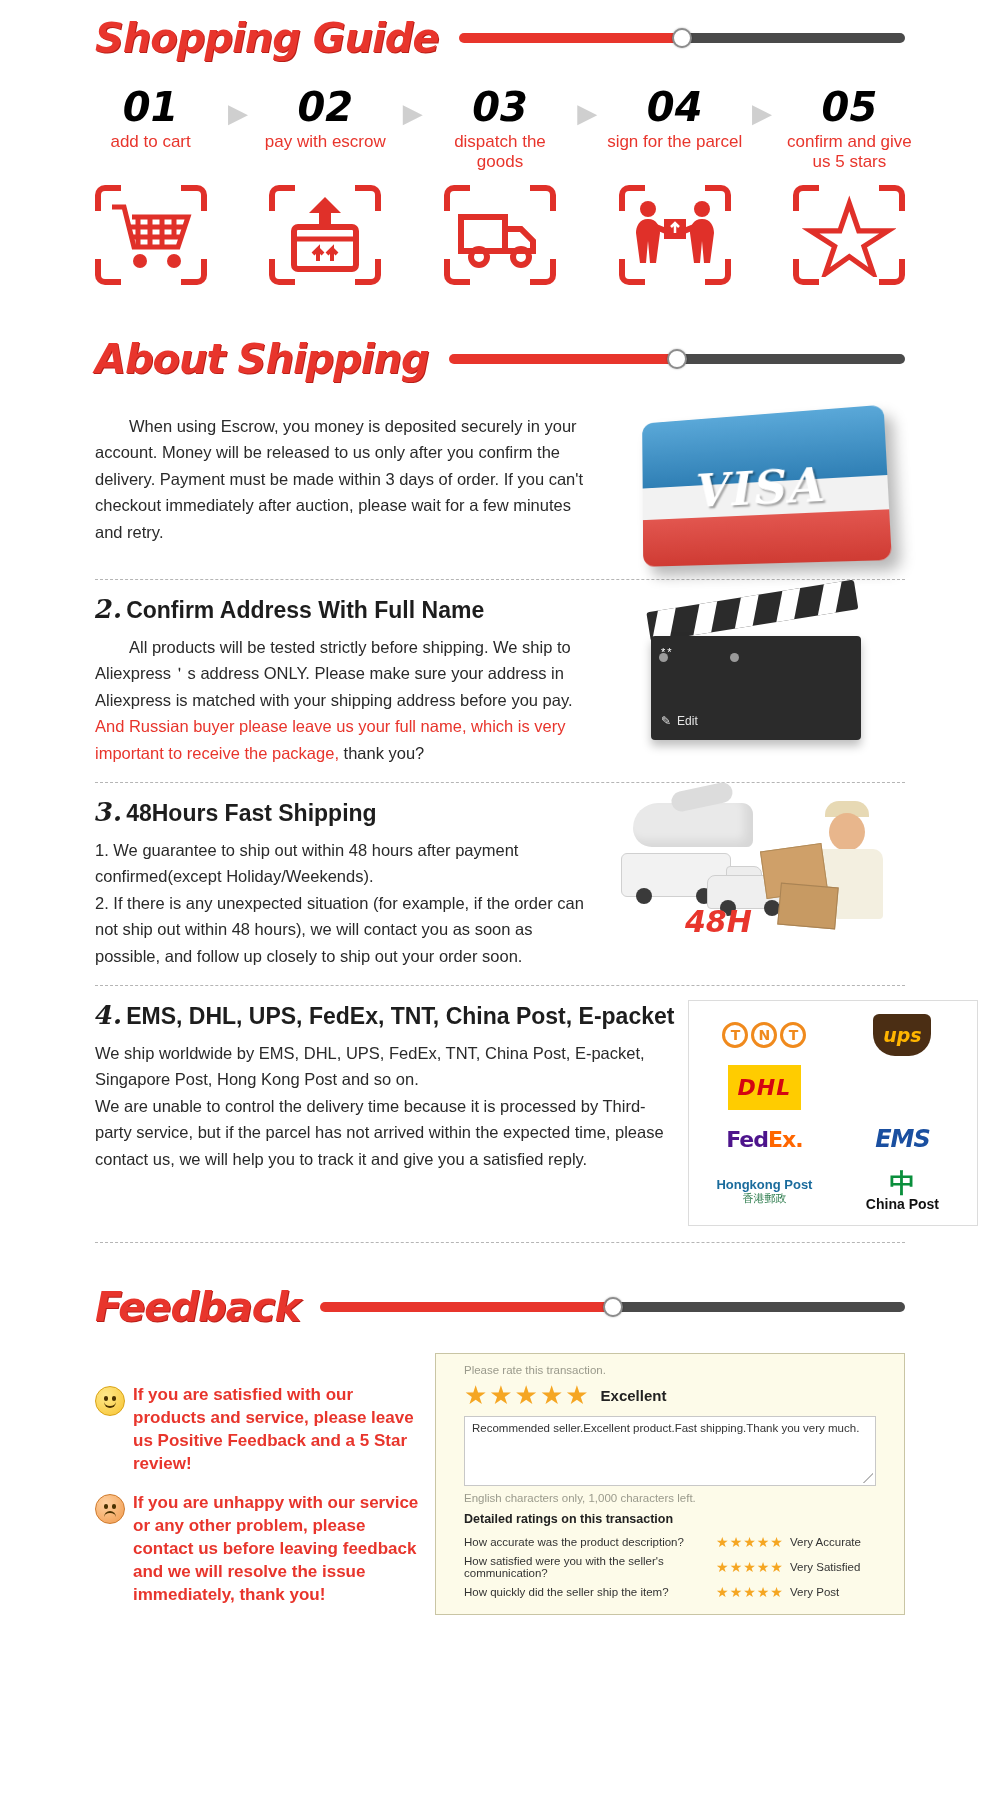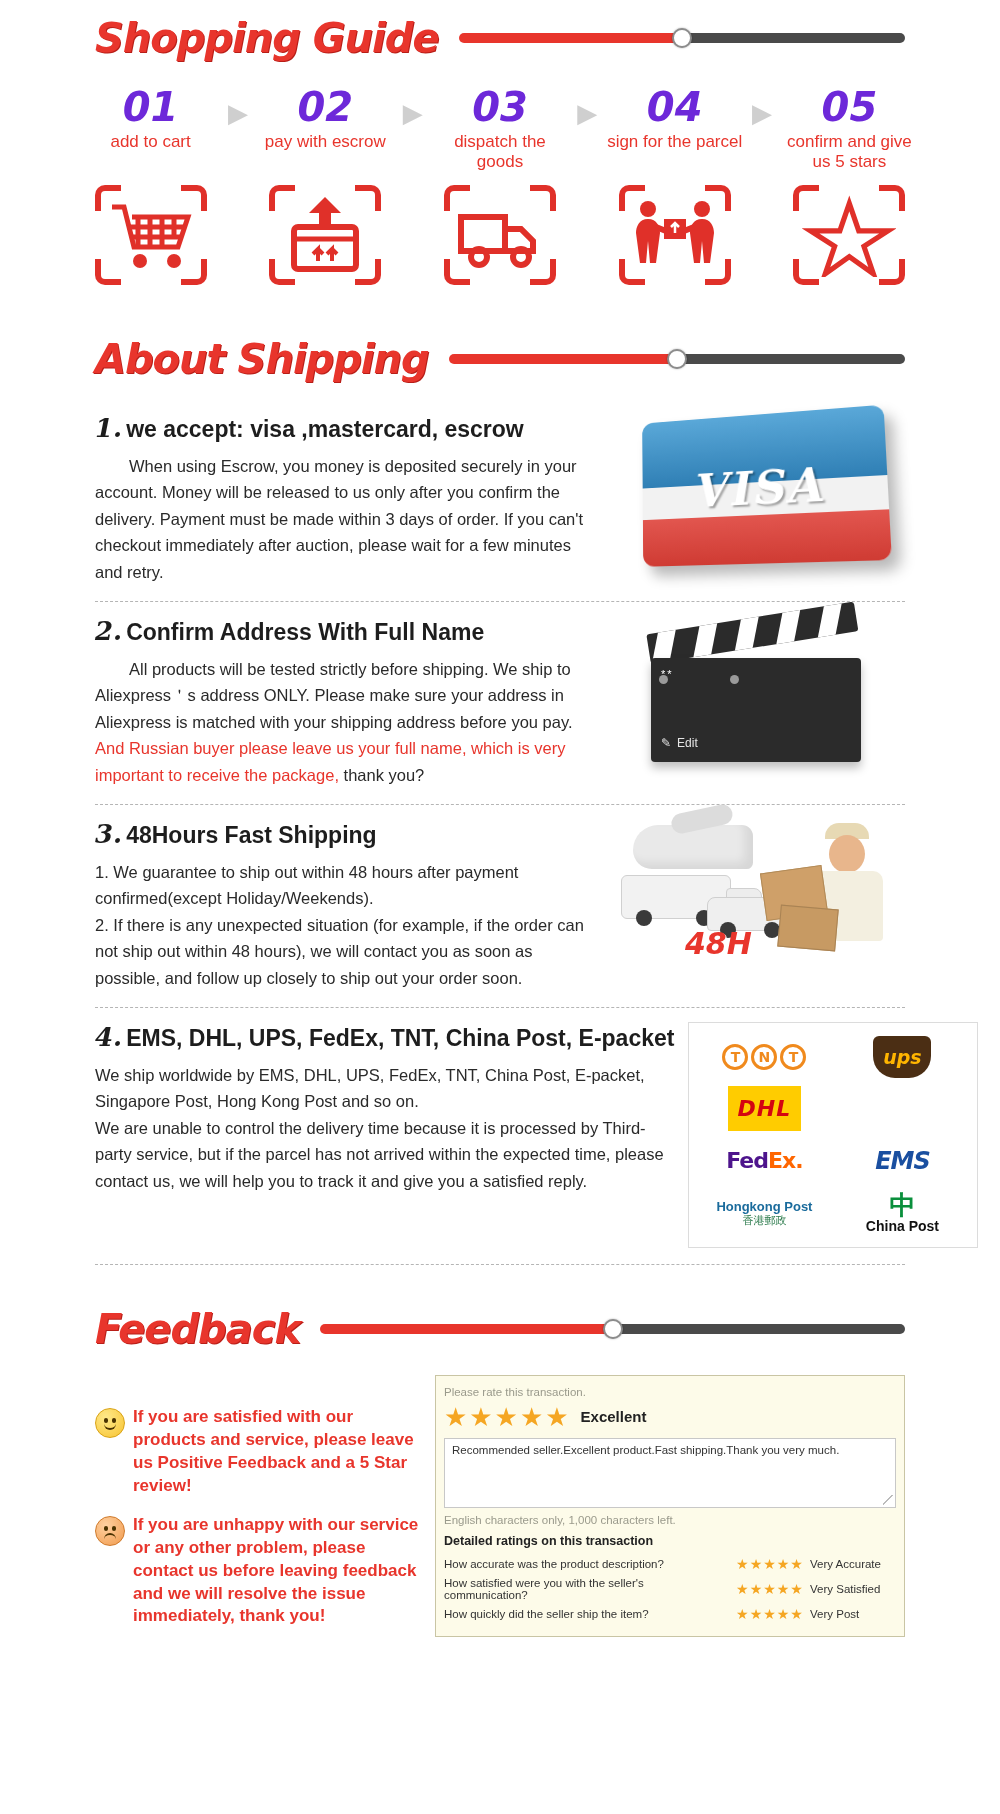--- a/index.html
+++ b/index.html
@@ -65,21 +65,21 @@
   }
   .step {
     width: 160px;
     text-align: center;
   }
   .step .num {
     font-family: "DejaVu Sans", sans-serif;
     font-weight: bold;
     font-style: italic;
     font-size: 40px;
-    color: #6d28d9;
+    color: #000000;
     line-height: 1.05;
   }
   .step .cap {
     font-size: 17px;
     color: #e8352c;
     line-height: 1.15;
     margin-top: 4px;
     padding: 0 2px;
   }
   .arrow {
@@ -309,21 +309,21 @@
     font-weight: bold;
     font-size: 17px;
     line-height: 1.35;
   }
 
   
   .fb-form {
     flex: 1;
     background: #fdfbe9;
     border: 1px solid #c9c5a4;
-    padding: 10px 8px 12px;
+    padding: 10px 28px 12px;
   }
   .fb-form .lbl-faint { color: #9a9a8c; font-size: 11.5px; margin-bottom: 6px;}
   .fb-rate { display: flex; align-items: center; gap: 10px; margin-bottom: 8px;}
   .stars { color: #f5a623; font-size: 26px; letter-spacing: 2px; line-height: 1; }
   .stars.sm { font-size: 14px; letter-spacing: 1px; }
   .fb-exc { font-weight: bold; font-size: 15px; color: #222; }
   .fb-area {
     background: #fff; border: 1px solid #c8c8c8;
     height: 70px; padding: 5px 7px; font-size: 11.5px; color: #333;
     position: relative;
@@ -466,23 +466,20 @@
     <div class="sec-title">About Shipping</div>
     <div class="sec-bar">
         <div class="knob"></div>
       </div>
   </div>
 
   <div class="ship-wrap">
 
     <div class="ship-block">
       <div class="ship-text">
-        <div class="ship-h">
-          <span class="idx">1.</span><span class="thin">we accept: visa ,mastercard, escrow</span>
-        </div>
         <div class="ship-p"><span class="indent"></span><span>When using Escrow, you money is deposited securely in your account. Money will be released to us only after you confirm the delivery. Payment must be made within 3 days of order. If you can't checkout immediately after auction, please wait for a few minutes and retry.</span></div>
       </div>
       <div class="ship-media">
         <div class="visa">
           <div class="band-top"></div>
             <div class="band-mid"></div>
             <div class="band-bot"></div>
           <div class="word">VISA</div>
         </div>
       </div>

